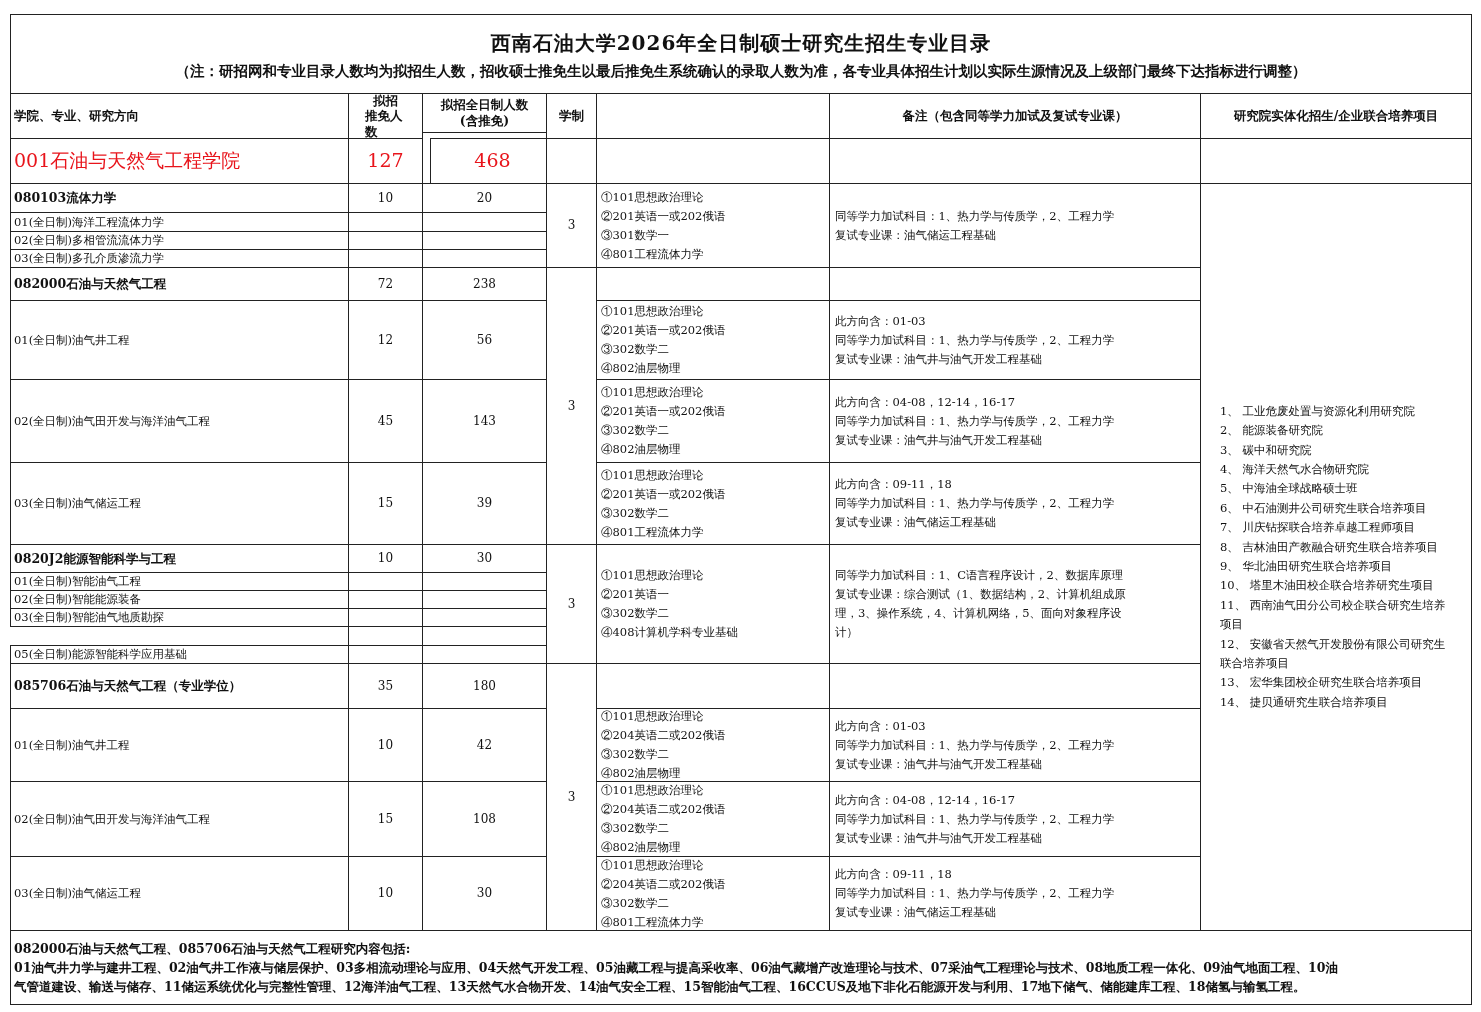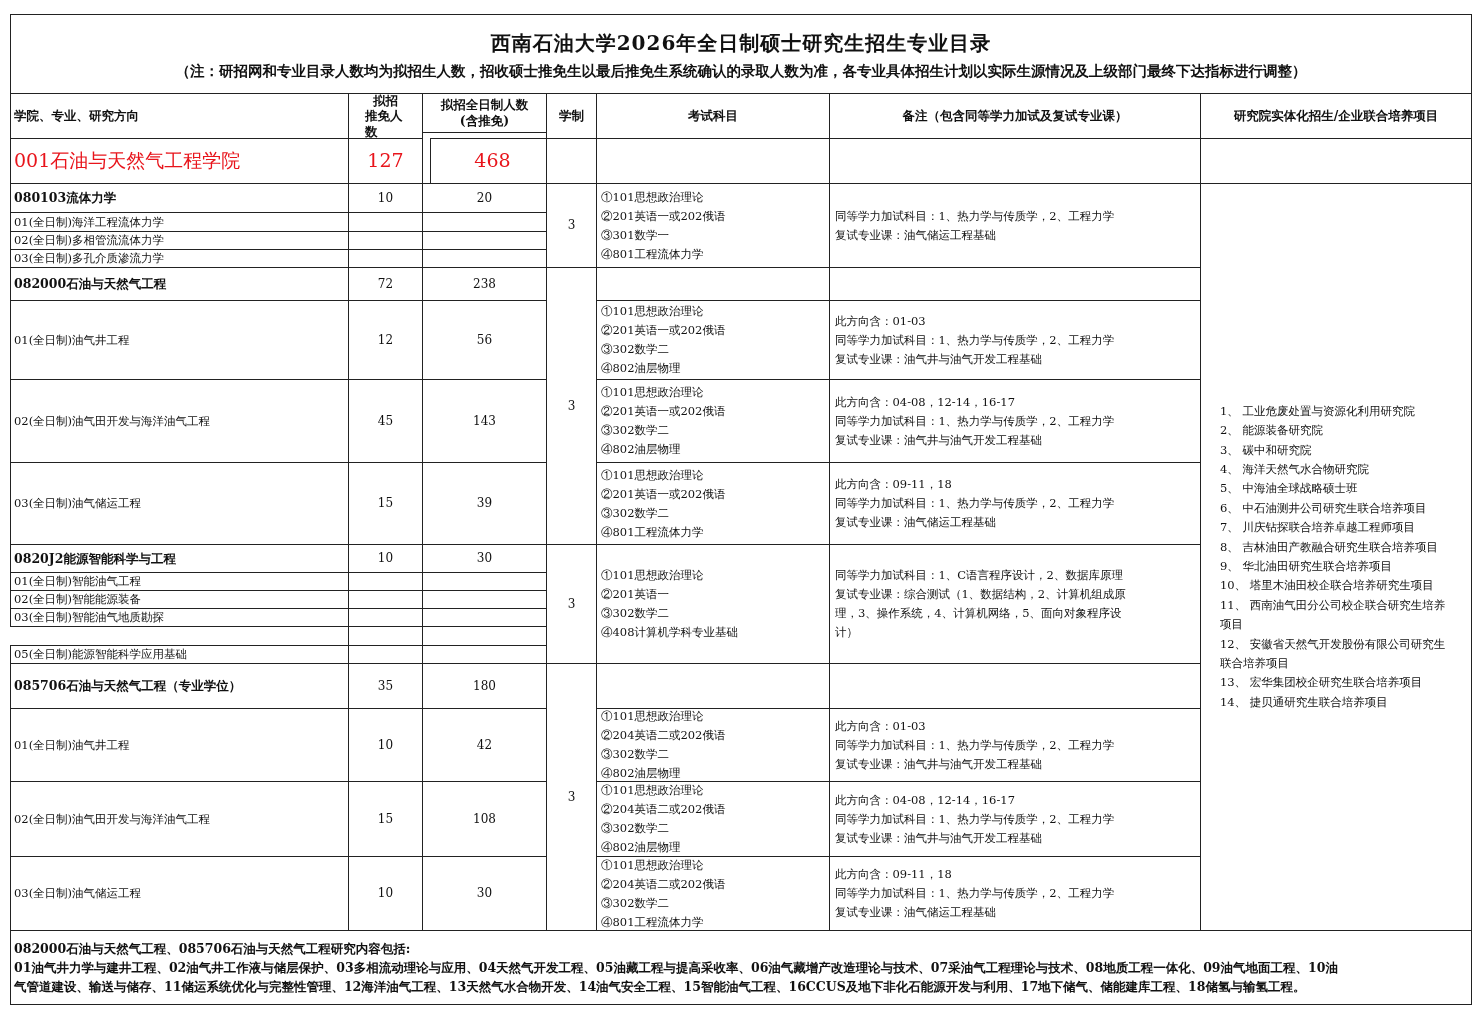--- a/index.html
+++ b/index.html
@@ -37,21 +37,20 @@
   <div class="c left hdr" style="left:10px;top:93px;width:339px;height:46px;">学院、专业、研究方向</div>
   <div class="c col hdr" style="left:348px;top:93px;width:75px;height:46px;align-items:center;padding:16px;">
     <span>拟招</span>
     <span>推免人数</span>
   </div>
   <div class="c col hdr" style="left:422px;top:93px;width:125px;height:40px;align-items:center;padding:0;">
     <span>拟招全日制人数</span>
     <span>(含推免)</span>
   </div>
   <div class="c center hdr" style="left:546px;top:93px;width:51px;height:46px;">学制</div>
-  <div class="c center hdr" style="left:596px;top:93px;width:234px;height:46px;">考试科目</div>
   <div class="c center hdr" style="left:829px;top:93px;width:372px;height:46px;">备注（包含同等学力加试及复试专业课）</div>
   <div class="c center hdr" style="left:1200px;top:93px;width:272px;height:46px;">研究院实体化招生/企业联合培养项目</div>
 
   <div class="c left college" style="left:10px;top:138px;width:339px;height:46px;">001石油与天然气工程学院</div>
   <div class="c center college-num" style="left:348px;top:138px;width:75px;height:46px;">127</div>
   <div class="c center college-num" style="left:422px;top:138px;width:125px;height:46px;margin-left:8px;">468</div>
   <div class="c" style="left:546px;top:138px;width:51px;height:46px;"></div>
   <div class="c" style="left:596px;top:138px;width:234px;height:46px;"></div>
   <div class="c" style="left:829px;top:138px;width:372px;height:46px;"></div>
   <div class="c" style="left:1200px;top:138px;width:272px;height:46px;"></div>

